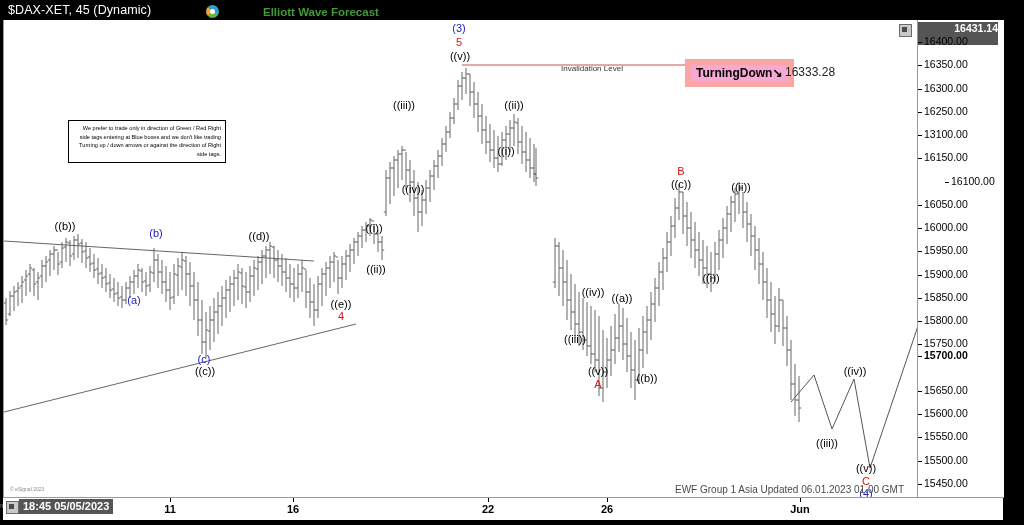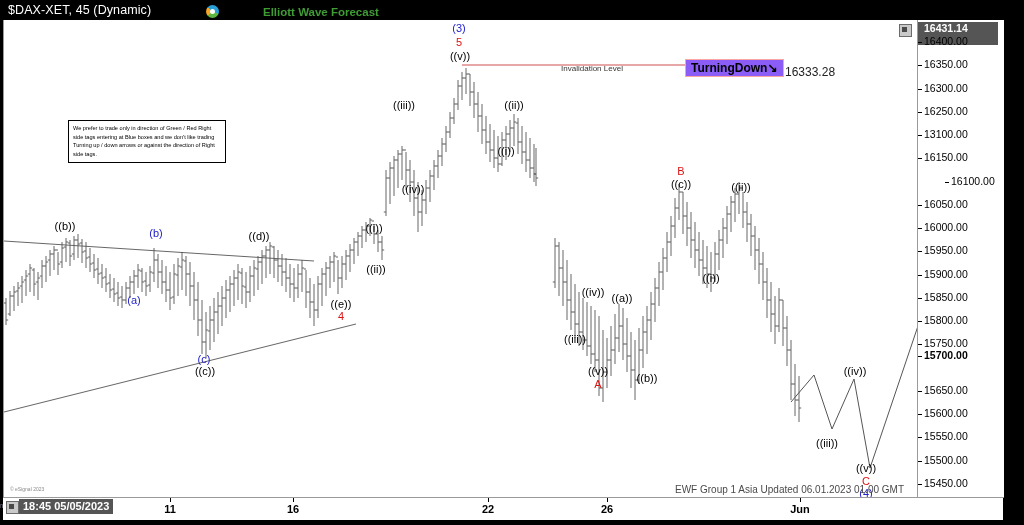--- a/index.html
+++ b/index.html
@@ -1,17 +1,17 @@
 <!DOCTYPE html>
 <html><head>
 <meta charset="utf-8">
 <style>
   html,body{margin:0;padding:0;background:#000;}
   body{font-family:"Liberation Sans", sans-serif;}
-  #app{position:relative;width:1024px;height:525px;background:#000;overflow:hidden;}
+  #app{position:relative;width:1024px;height:525px;background:#000;overflow:hidden;text-align:right;}
 
   
   #plot{
     position:absolute;left:3px;top:20px;width:914px;height:477px;
     background:#ffffff;border:1px solid #9a9a9a;border-top:none;overflow:hidden;
   }
   #headerbar{
     position:absolute;left:0;top:0;width:1024px;height:20px;background:#000;
   }
   #title{
@@ -66,21 +66,21 @@
   .lbl.blue{color:#2222cc;}
   .lbl.red{color:#dd1111;}
 
   #disclaimer{
     position:absolute;left:64px;top:100px;width:148px;
     border:1px solid #000;background:#fff;padding:3px 4px;
     font-size:5.6px;line-height:1.55;color:#000;
   }
 
   #turning-box{
-    position:absolute;left:681px;top:39px;border:1px solid #fca5a5;background:#8b5cf6;
+    position:absolute;left:681px;top:39px;border:6px solid #fca5a5;background:#f9a8d4;
     padding:1px 5px;font-size:12px;font-weight:bold;color:#000;white-space:nowrap;
   }
   #invalidation-lab{
     position:absolute;left:588px;top:44px;font-size:8px;color:#333;transform:translateX(-50%);
   }
   #inval-price{position:absolute;left:781px;top:45px;font-size:12px;color:#222;}
 
   #copyright{position:absolute;left:6px;top:466px;font-size:5px;color:#8a8a8a;}
   #footer-note{position:absolute;left:671px;top:464px;font-size:10px;color:#4a4a4a;white-space:nowrap;}
 

